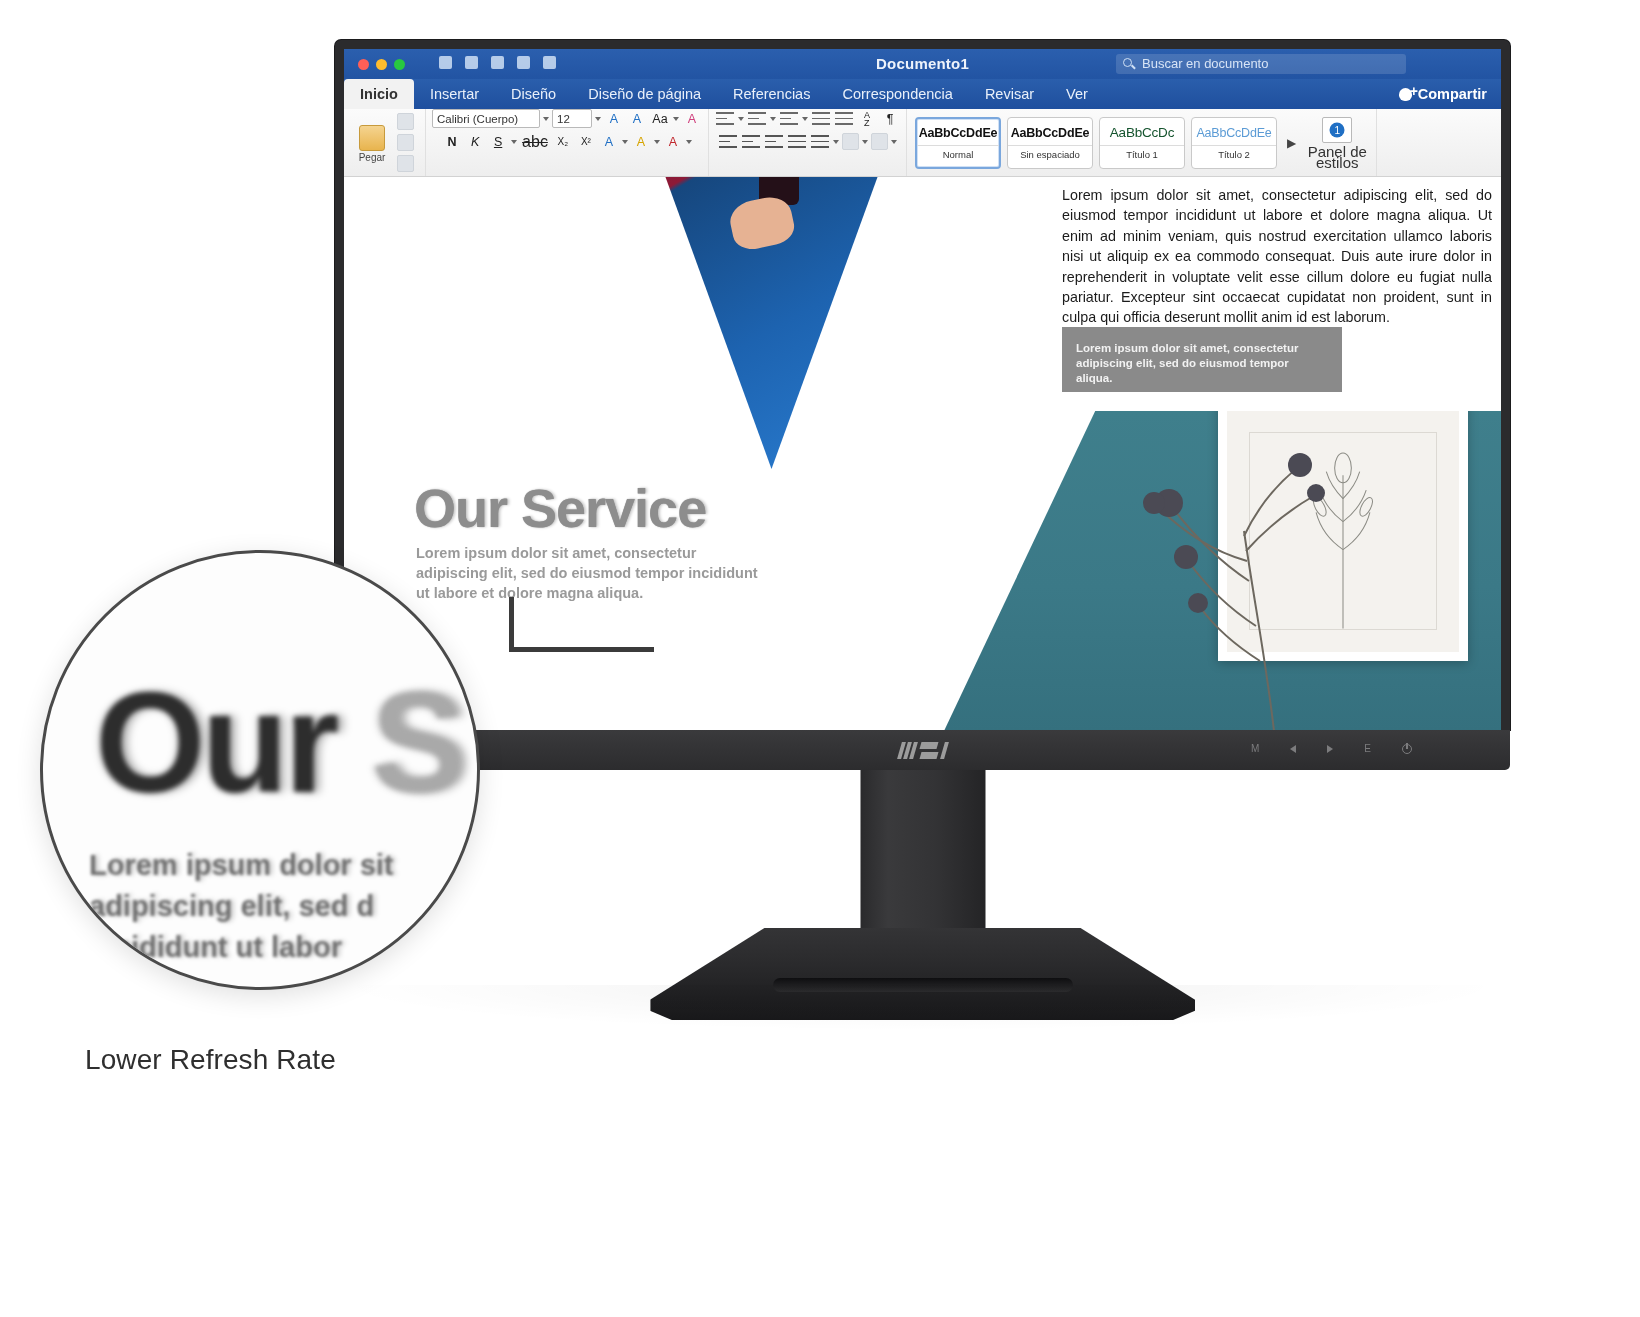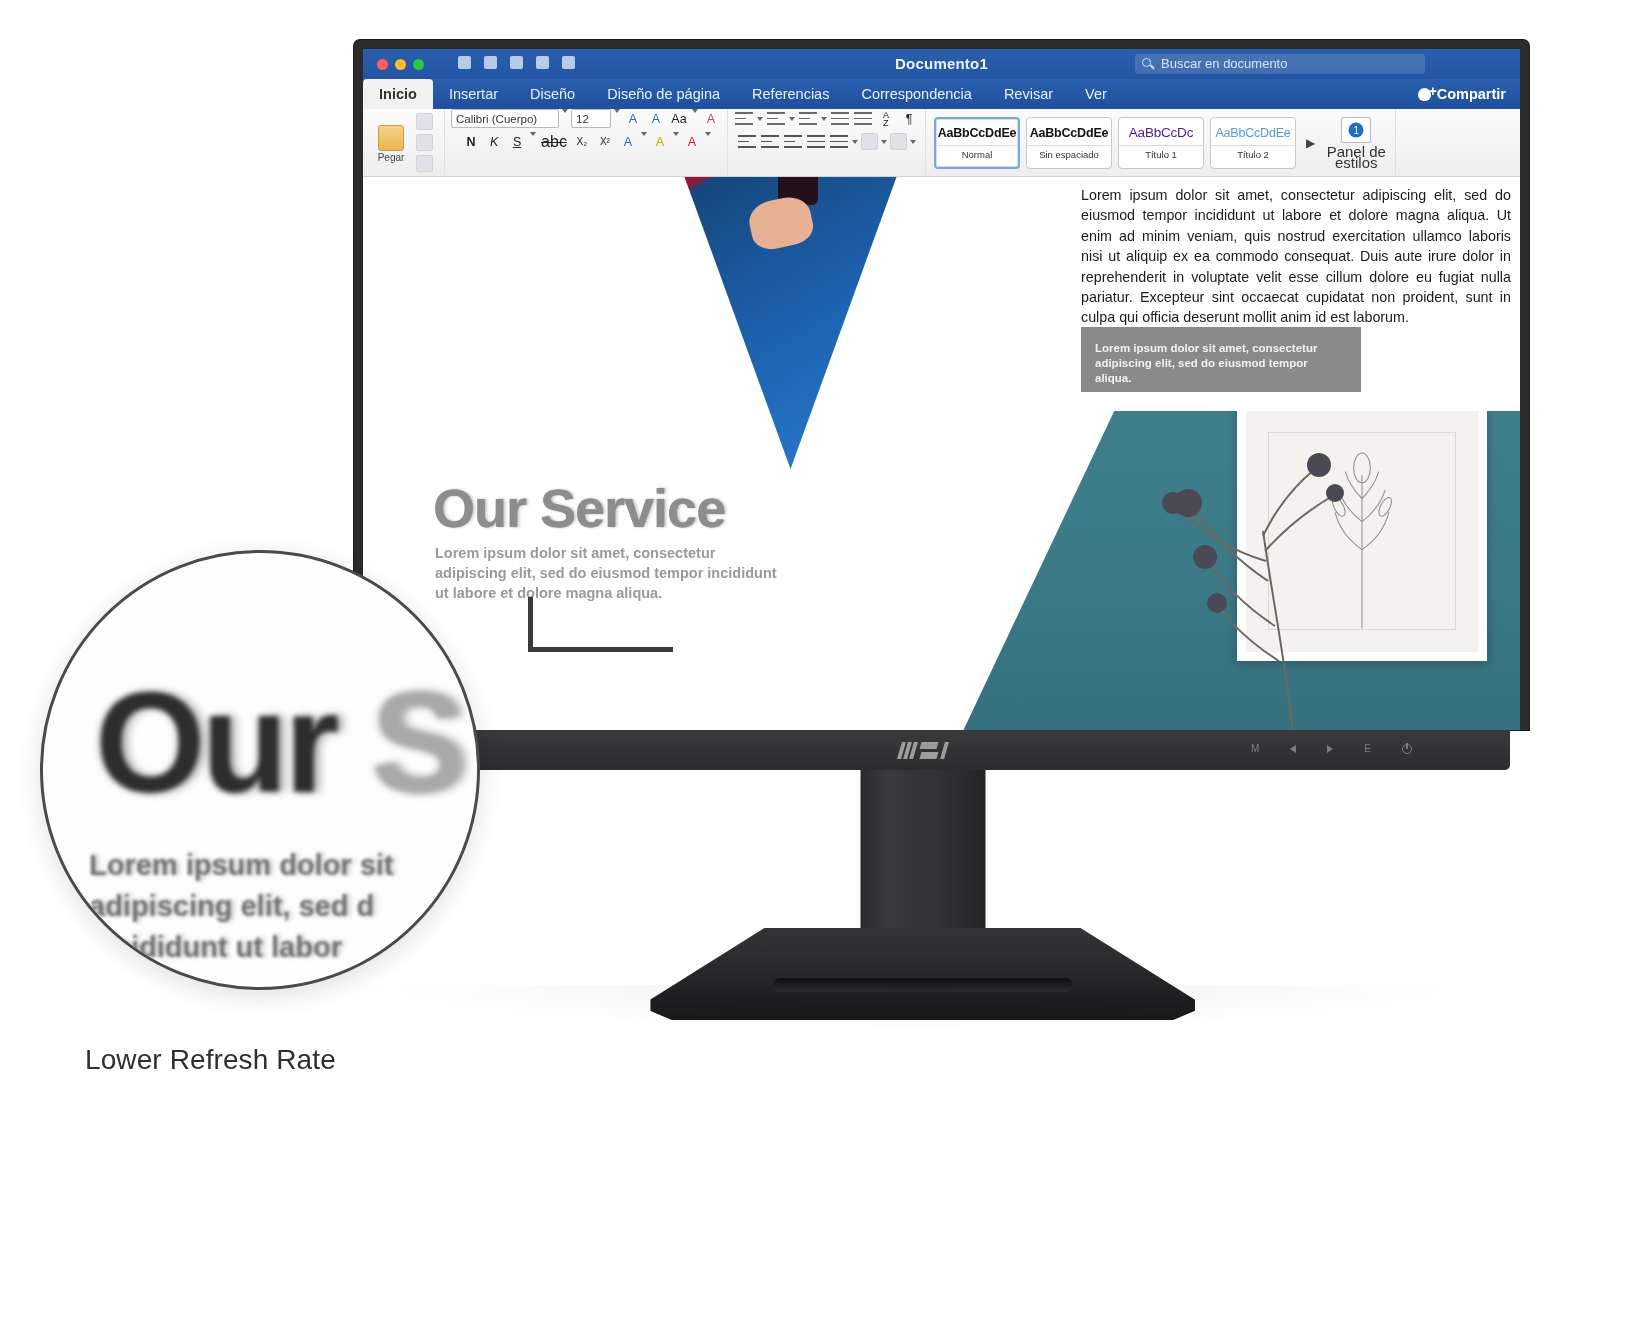--- a/index.html
+++ b/index.html
@@ -13,21 +13,20 @@
   }
 
   
   #monitor { position:absolute; left:335px; top:40px; width:1175px; height:965px; }
 
   .screen-outer{
     position:absolute; left:0; top:0; width:1175px; height:690px;
     background:#2b2b2d;
     border-radius:6px 6px 0 0;
     box-shadow:0 0 0 1px #1b1b1d;
-    margin-left:19px;
   }
   .screen-inner{
     position:absolute; left:9px; top:9px; right:9px; bottom:0;
     background:#ffffff; overflow:hidden;
   }
 
   
   .word-win{ position:absolute; inset:0; background:#ffffff; }
 
   .word-titlebar{
@@ -86,21 +85,21 @@
 
   .btn-paste{ width:42px; text-align:center; font-size:10px; color:#444; }
   .btn-paste .glyph{
     width:26px;height:26px;margin:2px auto 1px; border-radius:3px;
     background:linear-gradient(#f5d490,#e8b44e); border:1px solid #c79a3c;
   }
   .mini-col{ display:flex; flex-direction:column; gap:4px; padding:0 4px;}
   .mini{ width:17px;height:17px;border-radius:2px;background:#dfe3e8;border:1px solid #cfd4da;}
 
   .font-area{ display:flex; flex-direction:column; gap:4px; padding:0 6px;}
-  .font-row{ display:flex; gap:3px;}
+  .font-row{ display:flex; align-items:center; gap:3px;}
   .f-name{
     width:108px;height:19px;background:#fff;border:1px solid #b9b9b9;border-radius:2px;
     font-size:11.5px;line-height:18px;padding-left:4px;color:#333;overflow:hidden;white-space:nowrap;
   }
   .f-size{
     width:40px;height:19px;background:#fff;border:1px solid #b9b9b9;border-radius:2px;
     font-size:11.5px;line-height:18px;padding-left:4px;color:#333;
   }
   .caret{ width:0;height:0;border-left:3.5px solid transparent;border-right:3.5px solid transparent;border-top:4.5px solid #666; }
   .fbtn{
@@ -119,21 +118,21 @@
   .pbtn.align b{background:#555;}
   .pill{height:19px;display:flex;align-items:center;gap:3px;}
 
   .styles-area{ display:flex; gap:6px; padding:0 8px; }
   .style-card{
     width:86px;height:52px;background:#fff;border:1px solid #c9c9c9;border-radius:4px;
     display:flex;flex-direction:column;align-items:center;justify-content:center;
   }
   .style-card.sel{ border:2px solid #7aa7dd; box-shadow:0 0 0 1px #cfe0f5 inset;}
   .style-card .samp{ font-size:12.5px; color:#111; font-weight:700; letter-spacing:-.2px; }
-  .style-card.t1 .samp{ color:#4c1d95; font-weight:400; font-size:13.5px;}
+  .style-card.t1 .samp{ color:#14532d; font-weight:400; font-size:13.5px;}
   .style-card.t2 .samp{ color:#5b9bd5; font-weight:400; font-size:12.5px;}
   .style-card .lbl{
     font-size:9.5px;color:#333;margin-top:5px;border-top:1px solid #dcdcdc;
     width:100%;text-align:center;padding-top:3px;
   }
   .more-arrow{ font-size:12px;color:#444; padding:0 4px;}
   .panel-btn{ width:62px; text-align:center; font-size:15px; color:#333; line-height:11px;}
   .panel-btn .glyph{
     width:30px;height:26px;margin:0 auto 3px;border:1px solid #b9b9b9;border-radius:2px;background:#fff;position:relative;
   }

